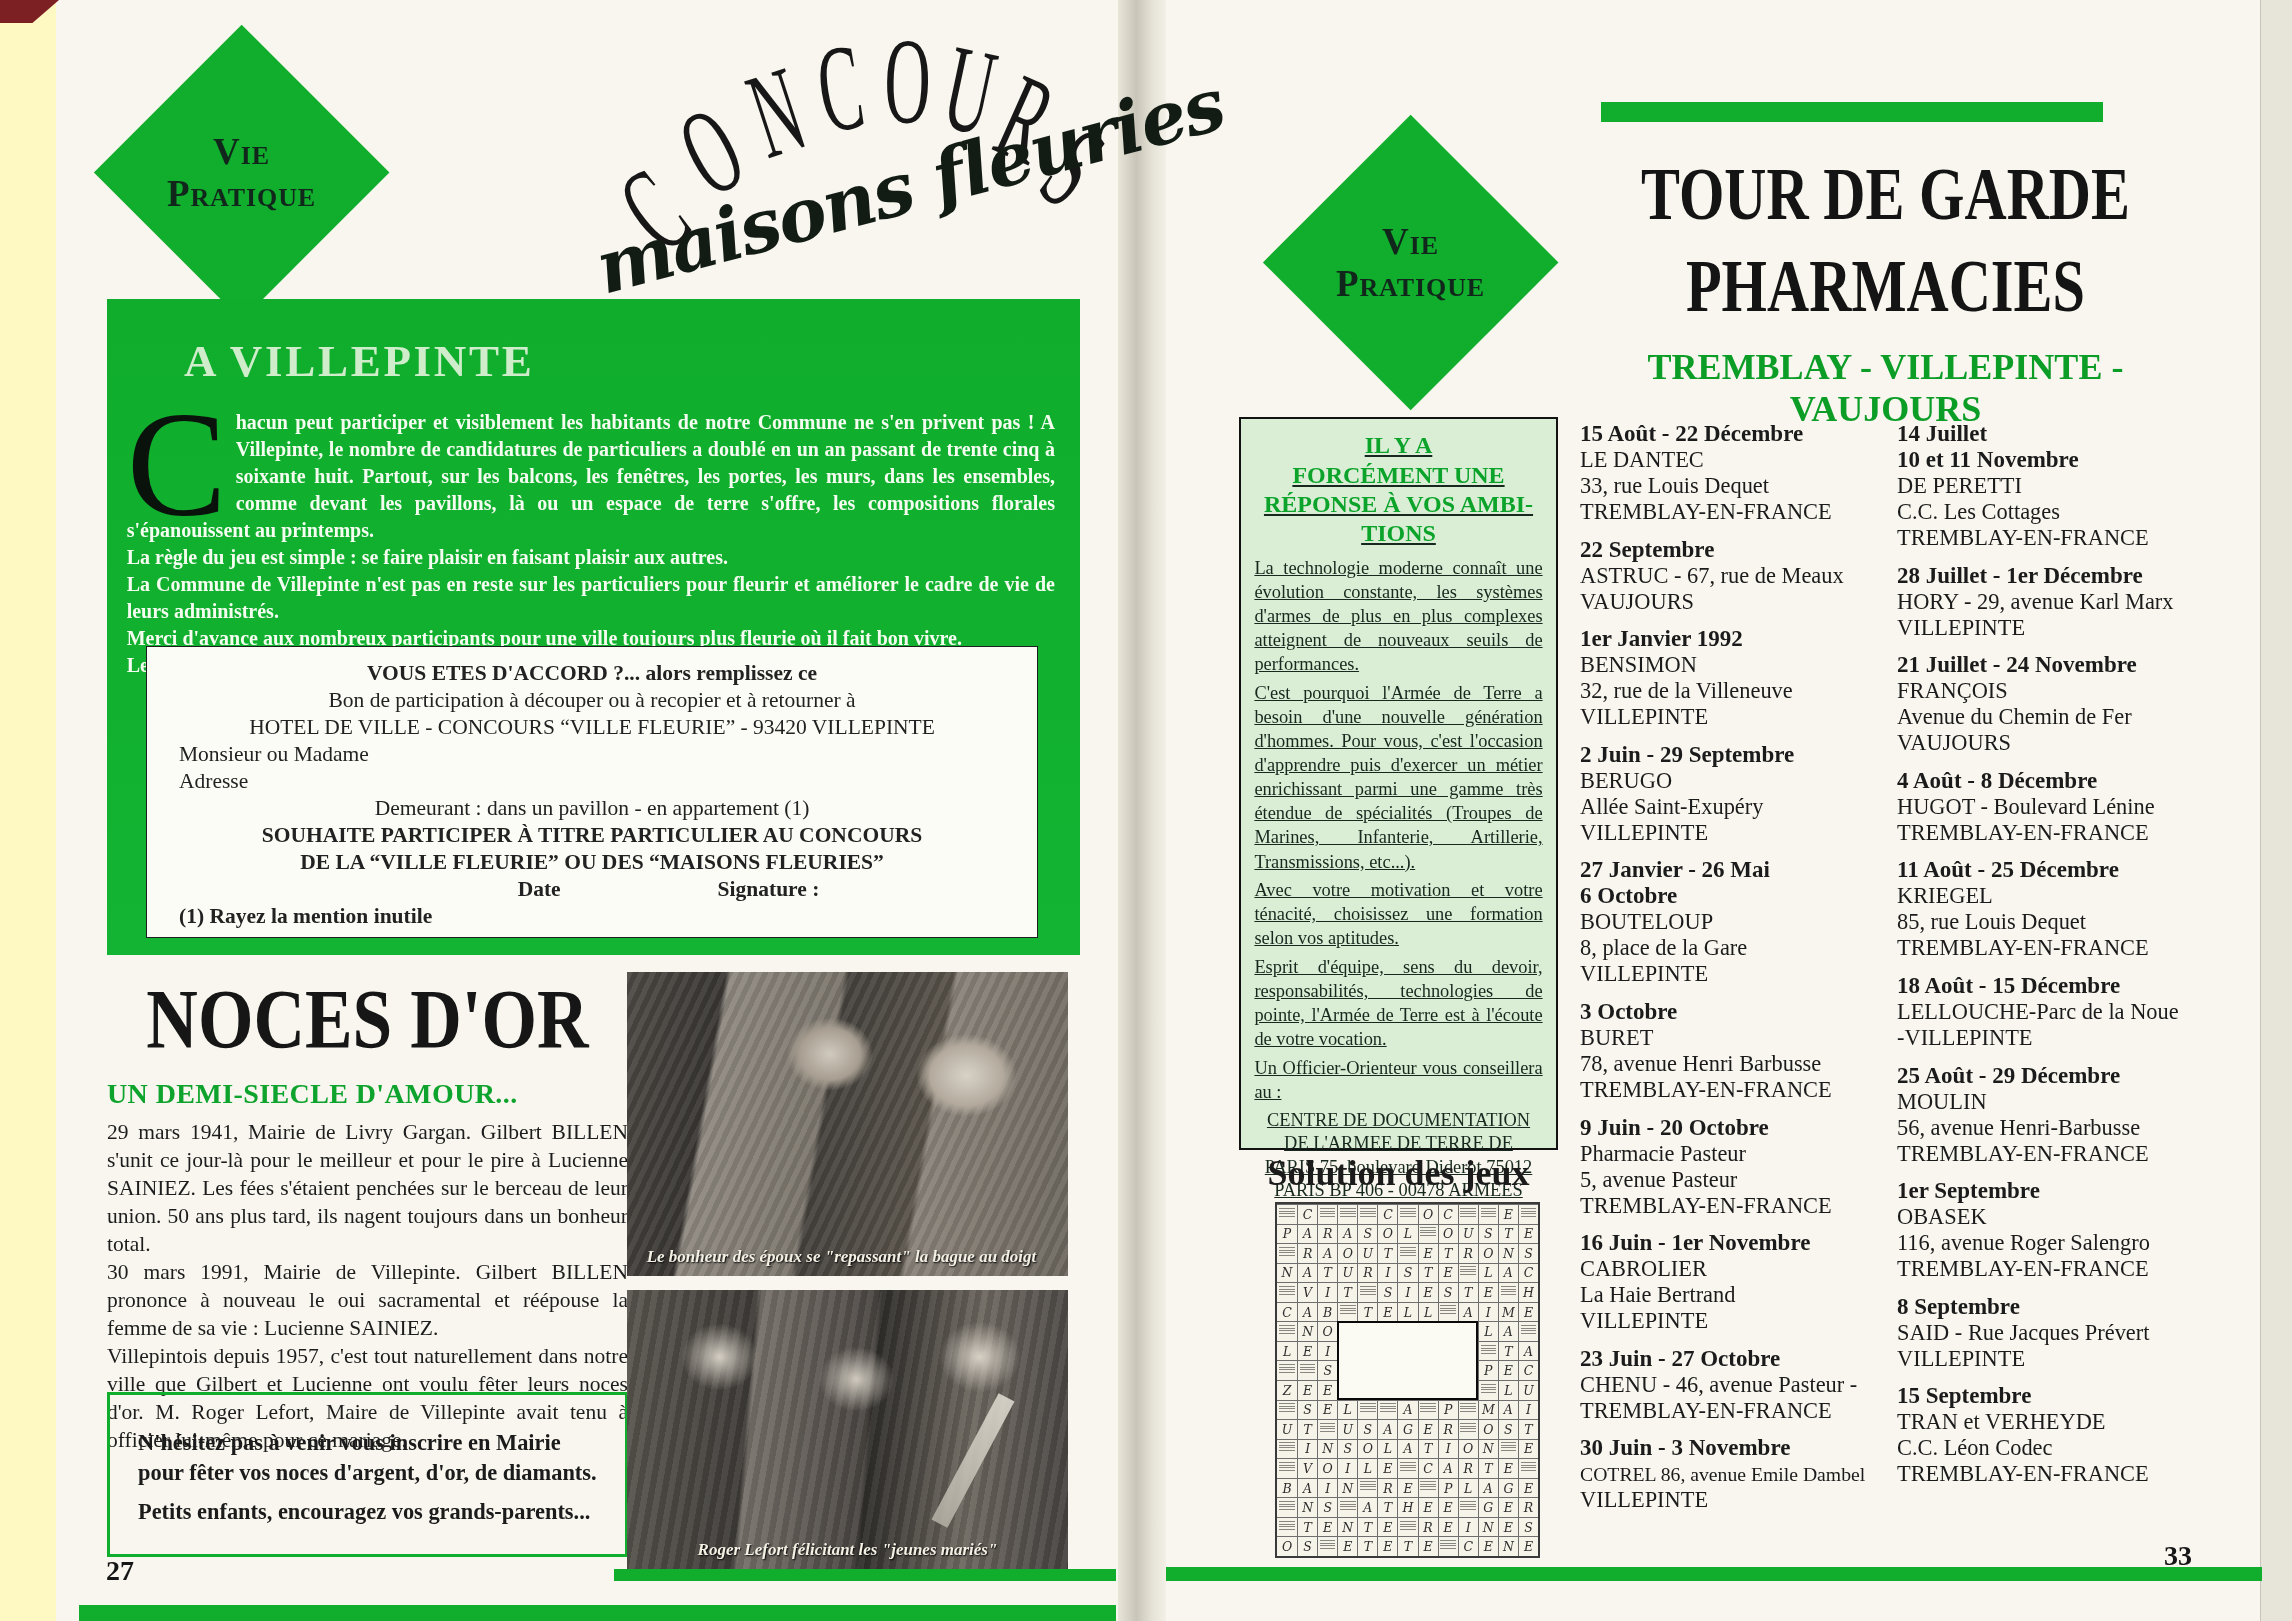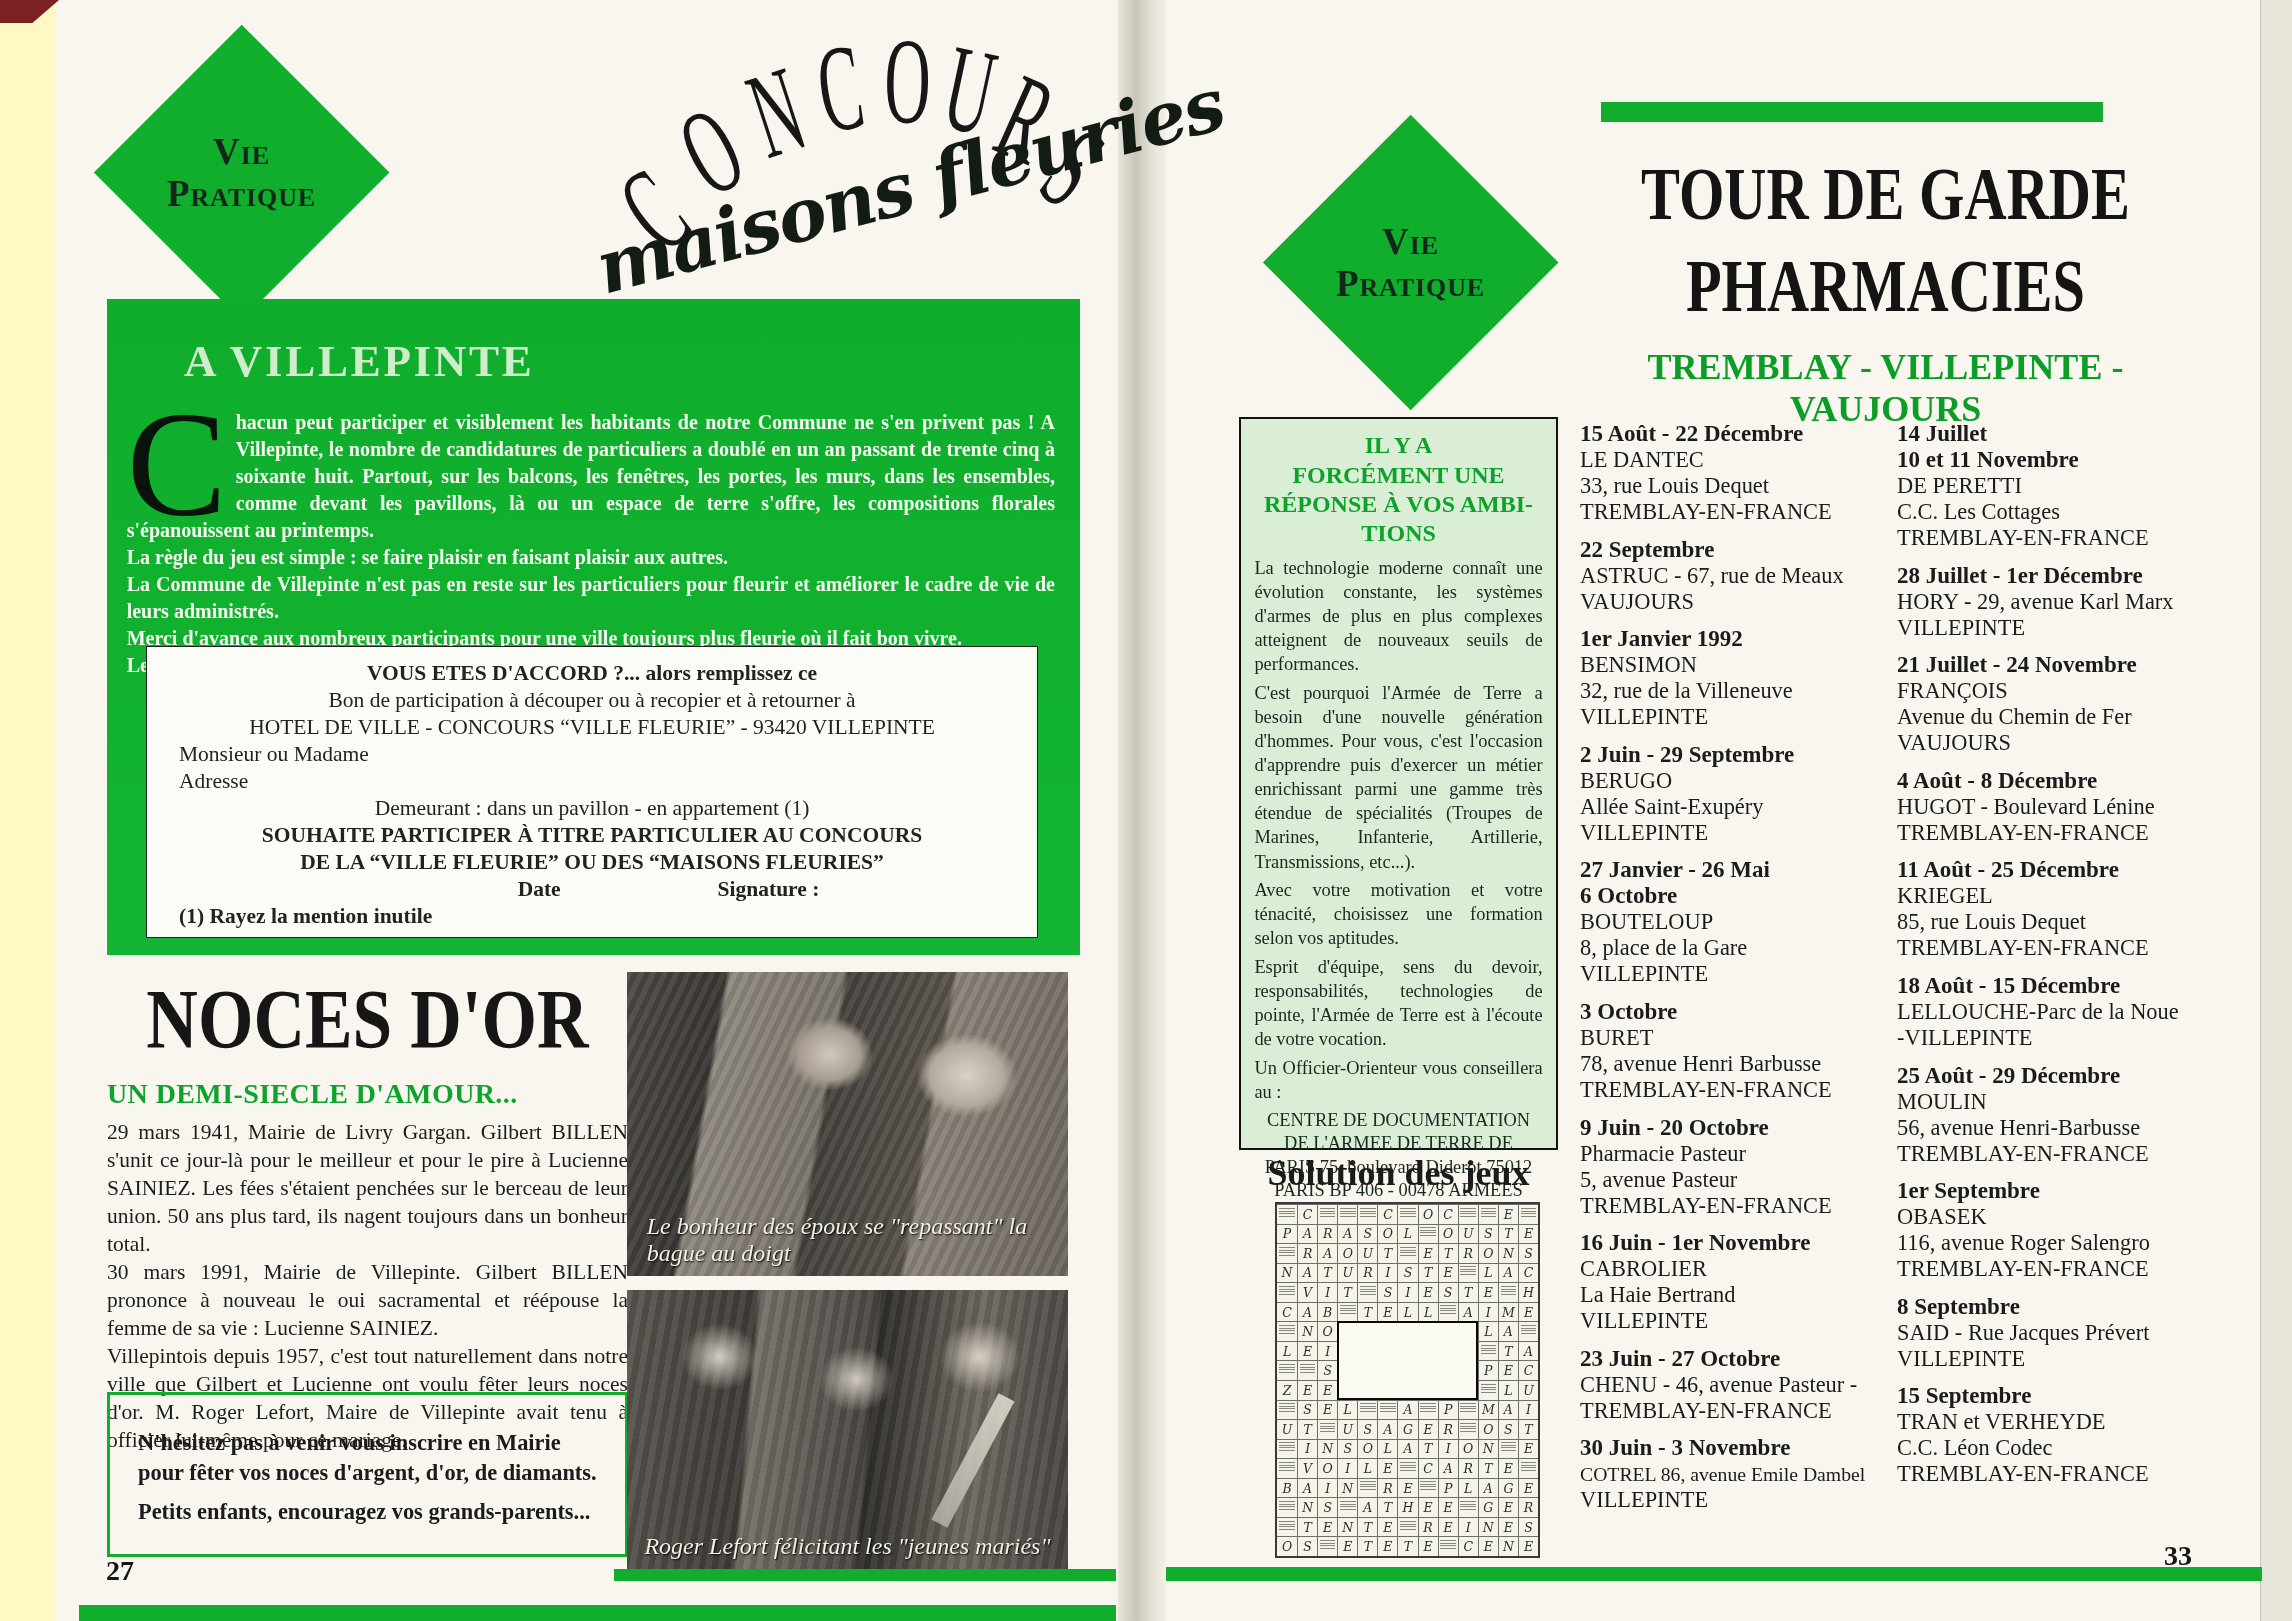--- a/index.html
+++ b/index.html
@@ -84,21 +84,21 @@
   .photo2{left:627px;top:1290px;width:441px;height:279px;
     background:
       radial-gradient(64px 56px at 21% 24%, #d4cec3 0%, rgba(0,0,0,0) 60%),
       radial-gradient(63px 54px at 52% 32%, #cfc9be 0%, rgba(0,0,0,0) 60%),
       radial-gradient(68px 59px at 80% 24%, #d7d1c6 0%, rgba(0,0,0,0) 60%),
       repeating-linear-gradient(100deg, rgba(255,255,255,.05) 0 6.3px, rgba(0,0,0,.09) 6.3px 12.5px),
       linear-gradient(95deg,#5a5650 0%,#3f3c38 28%,#77716a 29%,#4a4642 54%,#302e2b 55%,#6e6860 77%,#454240 100%);}
   .sash{position:absolute;right:86px;top:99px;width:18px;height:143px;transform:rotate(28deg);
         background:linear-gradient(180deg,#e4e0d6,#b7b2a6);opacity:.85;}
   .caption{position:absolute;left:0;right:0;bottom:5.4px;padding:3.6px 12.5px;font-style:italic;
-           font-weight:normal;font-size:24px;color:#f3f0e4;text-shadow:0.9px 0.9px 1.8px #000;}
+           font-weight:bold;font-size:17px;color:#f3f0e4;text-shadow:0.9px 0.9px 1.8px #000;}
   .cap1{text-align:left;padding-left:19.7px;}
   .cap2{text-align:center;}
 
   
   .bar{background:var(--green);}
   .bar-photo{left:614px;top:1569px;width:502px;height:11.6px;}
   .bar-left-bottom{left:79px;top:1605px;width:1037px;height:16px;}
   .bar-top-right{left:1601px;top:102px;width:502px;height:19.7px;}
   .bar-right-bottom{left:1166px;top:1567px;width:1096px;height:14.3px;}
   .pagenum{font-size:28px;font-weight:bold;color:#161616;}
@@ -106,21 +106,21 @@
   .pn33{left:2164px;top:1540px;}
 
   
   .r-title{left:1563px;top:149px;width:645px;text-align:center;font-size:73px;line-height:1.26;
            font-weight:bold;color:#141414;transform:scaleX(.8);transform-origin:center top;}
   .r-sub{left:1557px;top:346px;width:657px;text-align:center;font-size:36px;font-weight:bold;
          color:var(--green-dark);letter-spacing:0;}
 
   
   .armybox{left:1239px;top:417px;width:319px;height:733px;background:var(--green-pale);
-           border:2.7px solid #121212;box-sizing:border-box;padding:10.7px 13.4px;color:#17291e;}
+           border:2.7px solid #121212;box-sizing:border-box;padding:10.7px 13.4px;color:#17291e;text-decoration:underline;}
   .ab-title{white-space:pre-line;text-align:center;font-weight:bold;font-size:24px;line-height:1.22;
             color:#0ba32a;margin:1.8px 0 7.2px;}
   .ab-p{font-size:18.4px;line-height:1.31;text-align:justify;margin:0 0 4.5px;}
   .ab-addr div{text-align:center;font-size:18.4px;line-height:1.28;}
   .ab-tel{text-align:center;font-weight:bold;font-size:19.7px;margin-top:2.7px;}
 
   
   .sol-title{left:1239px;top:1152px;width:319px;text-align:center;font-size:36px;font-weight:bold;}
   .cw-wrap{left:1275px;top:1202px;width:265px;height:356px;border:2.7px solid #3a3a3a;background:#f6f3e8;box-sizing:border-box;}
   .cw{display:grid;grid-template-columns:repeat(13,1fr);grid-template-rows:repeat(18,1fr);

